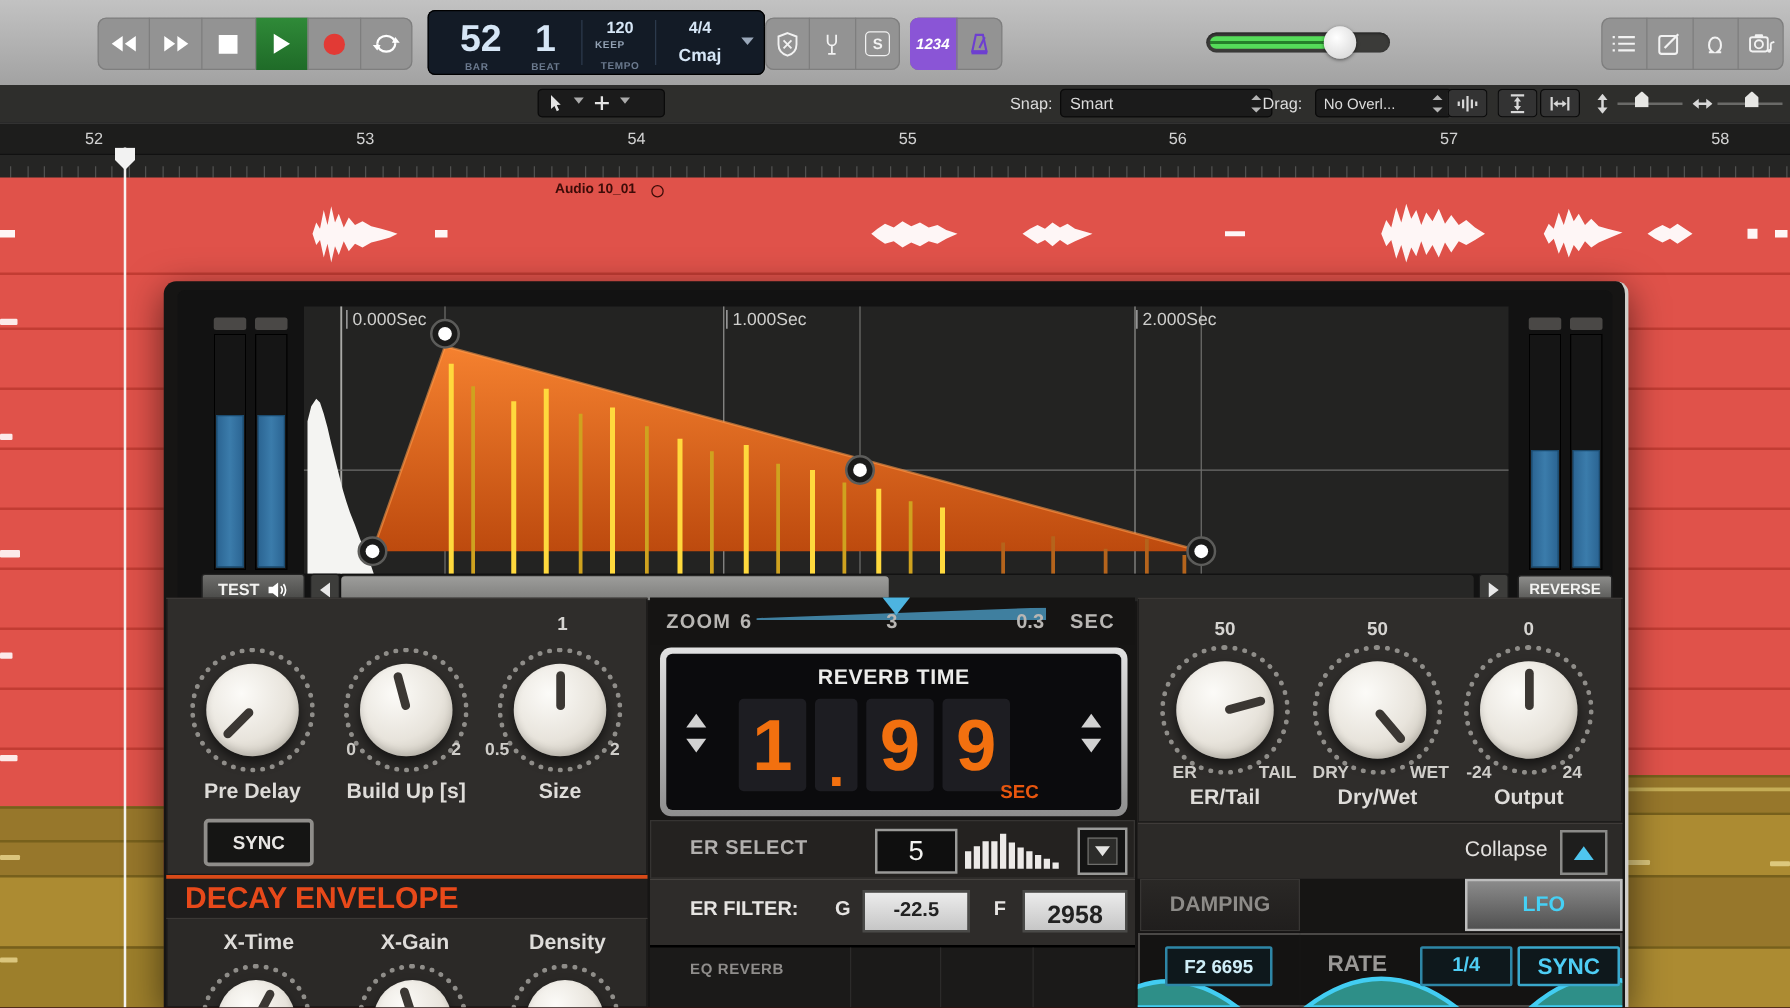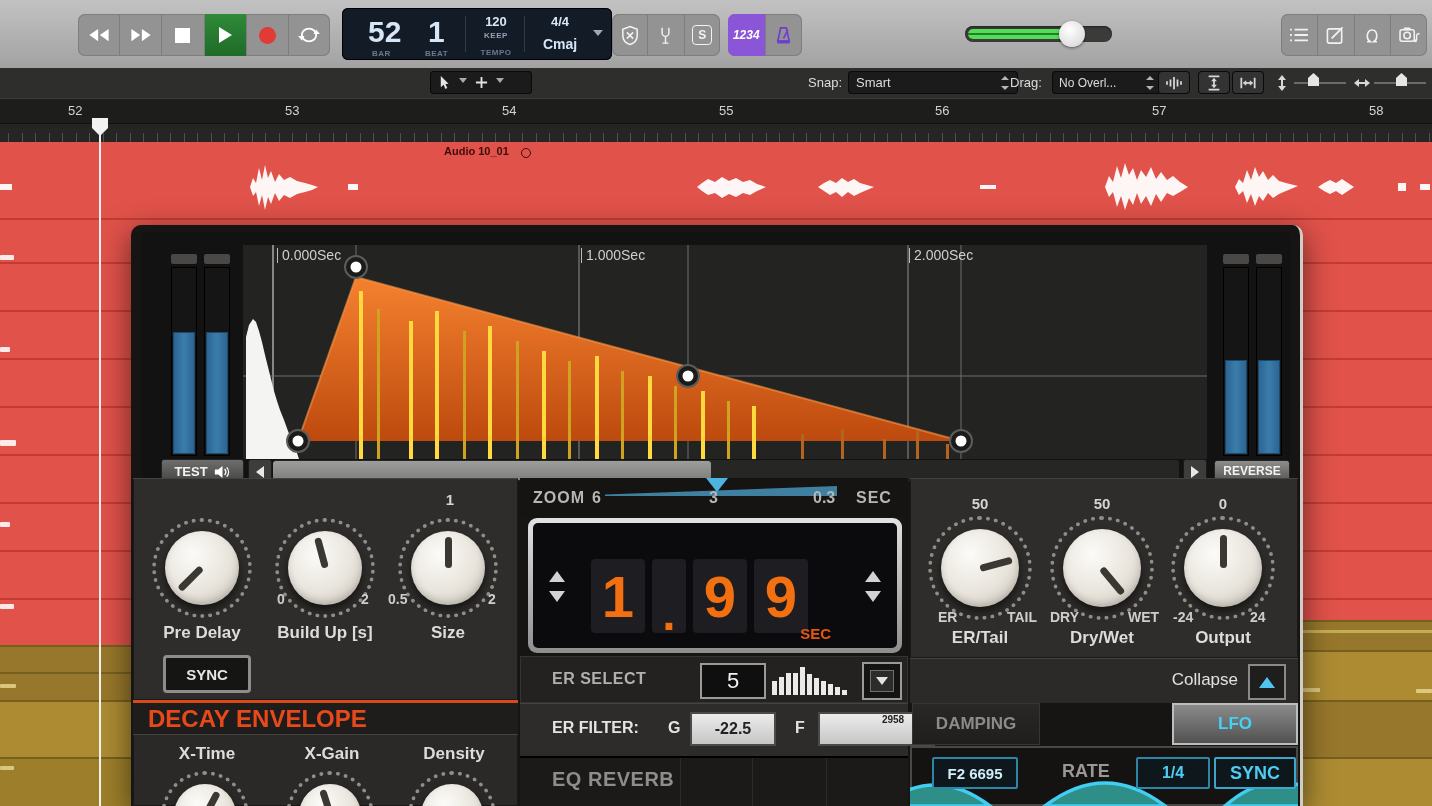--- a/index.html
+++ b/index.html
@@ -100,21 +100,21 @@
         </div>
     </div>
 
     <div class="lcd">
       <span class="abs" style="left:26px;top:7px;font-size:30px;font-weight:bold;">52</span>
       <span class="abs" style="left:86px;top:7px;font-size:30px;font-weight:bold;">1</span>
       <span class="lcd-small" style="left:30px;top:41px;">BAR</span>
       <span class="lcd-small" style="left:83px;top:41px;">BEAT</span>
       <div class="lcd-div" style="left:123px;"></div>
       <span class="abs" style="left:134px;top:6px;width:40px;text-align:center;font-size:13px;font-weight:bold;">120</span>
-      <span class="lcd-small" style="left:134px;top:23px;width:40px;text-align:center;color:#93a2b4;">KEEP</span>
+      <span class="lcd-small" style="left:134px;top:23px;width:40px;text-align:left;color:#93a2b4;">KEEP</span>
       <span class="lcd-small" style="left:134px;top:40px;width:40px;text-align:center;">TEMPO</span>
       <div class="lcd-div" style="left:182px;"></div>
       <span class="abs" style="left:192px;top:6px;width:52px;text-align:center;font-size:13px;font-weight:bold;">4/4</span>
       <span class="abs" style="left:192px;top:28px;width:52px;text-align:center;font-size:14px;font-weight:bold;">Cmaj</span>
       <div class="abs" style="left:251px;top:22px;width:0;height:0;border:5px solid transparent;border-top:6px solid #9aa8ba;"></div>
     </div>
 
     <div class="btn-group" style="left:612px;width:108px;">
       <div class="tbtn" style="width:36px;">
           <svg width="18" height="21" viewBox="0 0 20 22">
@@ -595,20 +595,21 @@
       </div>
     <div class="knob" style="left:168px;top:559px;width:62px;height:62px;">
         <div class="kp" style="transform: rotate(-18deg);"></div>
       </div>
     <div class="knob" style="left:290px;top:559px;width:62px;height:62px;">
         <div class="kp" style="transform: rotate(150deg);"></div>
       </div>
 
     <div class="abs" style="left:397px;top:293px;width:374px;height:135px;background:linear-gradient(#e2e2e2,#8e8e8e);border-radius:9px;padding:5px;box-sizing:border-box;">
       <div style="position:relative;width:100%;height:100%;background:#0b0b0d;border-radius:5px;">
+        <div class="abs" style="left:0;top:9px;width:100%;text-align:center;color:#ececea;font-weight:bold;font-size:17px;letter-spacing:.5px;">REVERB TIME</div>
         <div class="abs" style="left:16px;top:48px;display:flex;flex-direction:column;gap:9px;">
             <div class="tri-up"></div>
             <div class="tri-dn"></div>
           </div>
         <div class="abs" style="right:16px;top:48px;display:flex;flex-direction:column;gap:9px;">
             <div class="tri-up"></div>
             <div class="tri-dn"></div>
           </div>
         <div class="abs" style="left:58px;top:36px;display:flex;gap:7px;color:#f2700f;font-weight:bold;">
           <div style="width:54px;height:74px;background:#1d1d22;border-radius:4px;display:flex;align-items:center;justify-content:center;font-size:58px;">1</div>
@@ -645,30 +646,30 @@
       </div>
     </div>
 
     <div class="abs" style="left:389px;top:478px;width:388px;height:53px;background:#2e2c2a;box-shadow:inset 0 1px 0 #45423f;">
       <span class="abs" style="left:32px;top:16px;color:#e6e4e2;font-weight:bold;font-size:16px;">ER FILTER:</span>
       <span class="abs" style="left:148px;top:16px;color:#e6e4e2;font-weight:bold;font-size:16px;">G</span>
       <div class="abs" style="left:170px;top:9px;width:82px;height:30px;background:linear-gradient(#ececec,#c6c6c6);border:2px solid #4a4a48;display:flex;align-items:center;justify-content:center;color:#222;font-weight:bold;font-size:16px;">
           <span>-22.5</span>
         </div>
       <span class="abs" style="left:275px;top:16px;color:#e6e4e2;font-weight:bold;font-size:16px;">F</span>
-      <div class="abs" style="left:298px;top:9px;width:80px;height:30px;background:linear-gradient(#ececec,#c6c6c6);border:2px solid #4a4a48;display:flex;align-items:flex-start;justify-content:center;color:#222;font-weight:bold;font-size:10px;padding-left:33px;">
+      <div class="abs" style="left:298px;top:9px;width:80px;height:30px;background:linear-gradient(#ececec,#c6c6c6);border:2px solid #4a4a48;display:flex;align-items:flex-end;justify-content:center;color:#222;font-weight:bold;font-size:20px;">
           <span>2958</span>
         </div>
     </div>
 
     <div class="abs" style="left:389px;top:531px;width:388px;height:50px;background:#1b1a19;border-top:2px solid #000;">
       <div class="vgrid" style="left:160px;"></div>
         <div class="vgrid" style="left:232px;"></div>
         <div class="vgrid" style="left:306px;"></div>
-      <span class="abs" style="left:32px;top:10px;color:#8f8d8b;font-weight:bold;font-size:20px;letter-spacing:.5px;">EQ REVERB</span>
+      <span class="abs" style="left:32px;top:10px;color:#8f8d8b;font-weight:bold;font-size:12px;letter-spacing:.5px;">EQ REVERB</span>
     </div>
 
     <div class="panel" style="left:779px;top:253px;width:388px;height:180px;">
       <span class="kvalue" style="left:50px;top:17px;width:40px;">50</span>
       <span class="kvalue" style="left:172px;top:17px;width:40px;">50</span>
       <span class="kvalue" style="left:293px;top:17px;width:40px;">0</span>
       <span class="kscale" style="left:28px;top:131px;">ER</span>
       <span class="kscale" style="left:97px;top:131px;">TAIL</span>
       <span class="kscale" style="left:140px;top:131px;">DRY</span>
       <span class="kscale" style="left:218px;top:131px;">WET</span>

